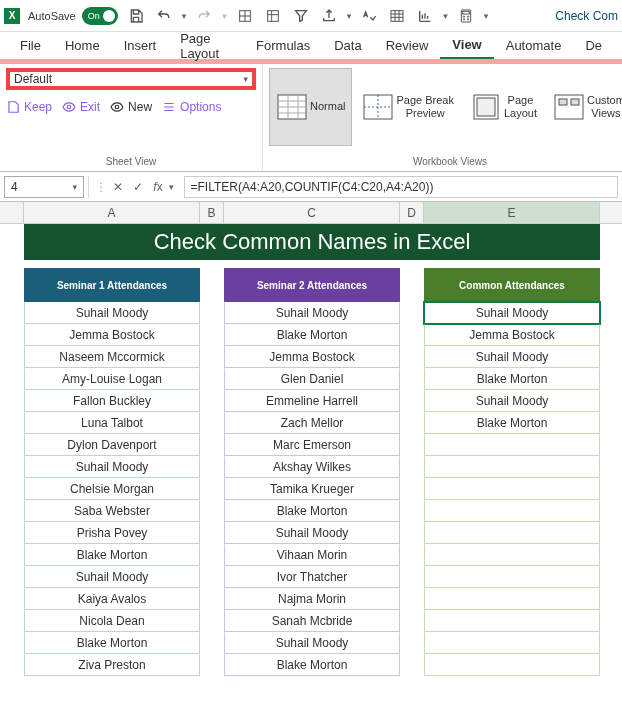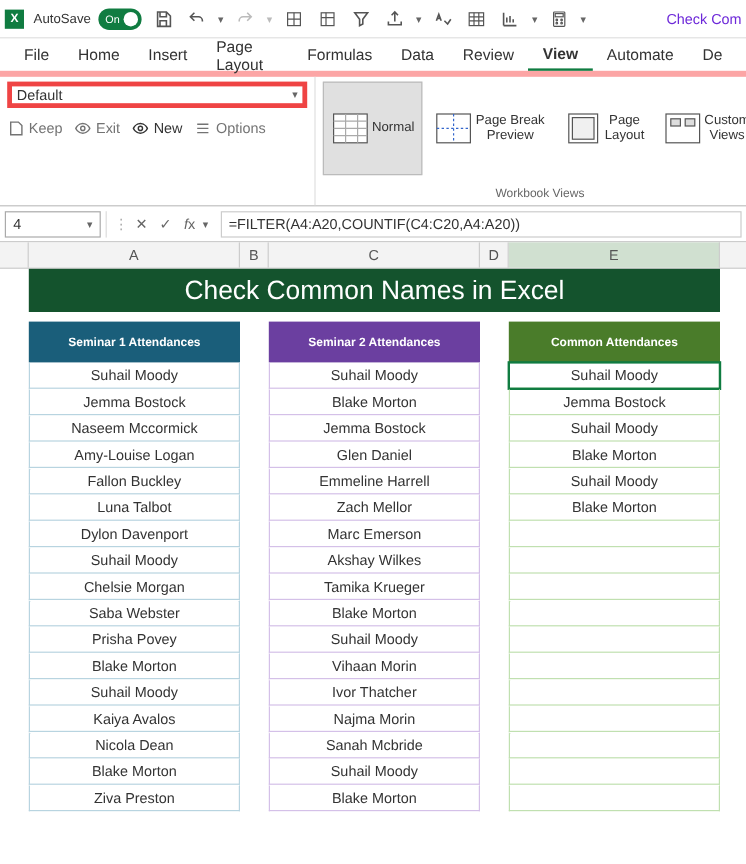--- a/index.html
+++ b/index.html
@@ -7,37 +7,37 @@
 
 
 .titlebar { height: 32px; background: #fff; display: flex; align-items: center; padding: 0 4px; gap: 8px; border-bottom: 1px solid #e0e0e0; }
 .titlebar .file-icon { width: 16px; height: 16px; background: #107c41; color: #fff; display: flex; align-items: center; justify-content: center; font-size: 10px; font-weight: bold; }
 .autosave { display: flex; align-items: center; gap: 6px; font-size: 11px; }
 .toggle { width: 36px; height: 18px; background: #107c41; border-radius: 10px; position: relative; display: flex; align-items: center; padding: 0 3px; }
 .toggle::after { content: ''; width: 12px; height: 12px; background: #fff; border-radius: 50%; position: absolute; right: 3px; }
 .toggle span { color: #fff; font-size: 9px; margin-left: 3px; }
 .qat-icon { width: 20px; height: 20px; display: flex; align-items: center; justify-content: center; color: #555; cursor: pointer; }
 .qat-icon svg { width: 16px; height: 16px; }
-.title-text { margin-left: auto; font-size: 12px; color: #6d28d9; }
+.title-text { margin-left: auto; font-size: 12px; color: #0c4a6e; }
 
 
 .ribbon-tabs { height: 32px; display: flex; align-items: center; padding: 0 8px; gap: 0; border-bottom: 5px solid #fca5a5; }
 .ribbon-tab { padding: 0 12px; height: 100%; display: flex; align-items: center; font-size: 13px; cursor: pointer; }
 .ribbon-tab.active { border-bottom: 2px solid #107c41; font-weight: 600; }
 
 
 .ribbon-body { height: 108px; display: flex; border-bottom: 1px solid #c0c0c0; }
 .ribbon-group { display: flex; flex-direction: column; border-right: 1px solid #e0e0e0; padding: 4px 6px 2px; }
 .ribbon-group-items { display: flex; flex: 1; align-items: flex-start; gap: 4px; }
 .ribbon-group-label { text-align: center; font-size: 10px; color: #666; padding: 2px 0; }
 
 .sheetview-group { width: 280px; }
 .sheetview-dropdown { width: 250px; height: 22px; border: 4px solid #ef4444; background: #fff; padding: 0 4px; font-size: 12px; display: flex; align-items: center; justify-content: space-between; }
 .sheetview-buttons { display: flex; gap: 10px; margin-top: 6px; flex-wrap: wrap; }
-.sv-btn { display: flex; align-items: center; gap: 4px; font-size: 12px; color: #737373; cursor: pointer; }
+.sv-btn { display: flex; align-items: center; gap: 4px; font-size: 12px; color: #8b5cf6; cursor: pointer; }
 .sv-btn.enabled { color: #333; }
 .sv-btn svg { width: 14px; height: 14px; }
 
 .workbookviews-group { }
 .wv-btn { display: flex; flex-direction: row; align-items: center; justify-content: flex-start; padding: 4px 6px; cursor: pointer; gap: 2px; height: 78px; }
 .wv-btn.active { background: #e0e0e0; border: 1px solid #bbb; }
 .wv-btn svg { width: 32px; height: 28px; }
 .wv-btn span { font-size: 11px; text-align: center; line-height: 1.2; }
 
 .nav-group {}
@@ -213,20 +213,21 @@
             <span>New</span>
           </div>
         <div class="sv-btn">
             <svg viewBox="0 0 24 24" fill="none" stroke="currentColor" stroke-width="2">
               <path d="M4 6h16M4 12h16M4 18h16"></path>
             </svg>
             <span>Options</span>
           </div>
       </div>
     </div>
+    <div class="ribbon-group-label">Sheet View</div>
   </div>
 
   <div class="ribbon-group workbookviews-group">
     <div class="ribbon-group-items">
       <div class="wv-btn active">
         <svg viewBox="0 0 32 28" fill="none" stroke="#555" stroke-width="1">
             <rect x="2" y="2" width="28" height="24" fill="#fff"></rect>
             <path d="M2 8h28 M2 14h28 M2 20h28 M12 2v24 M22 2v24" stroke="#aaa"></path>
           </svg>
         <span>Normal</span>

